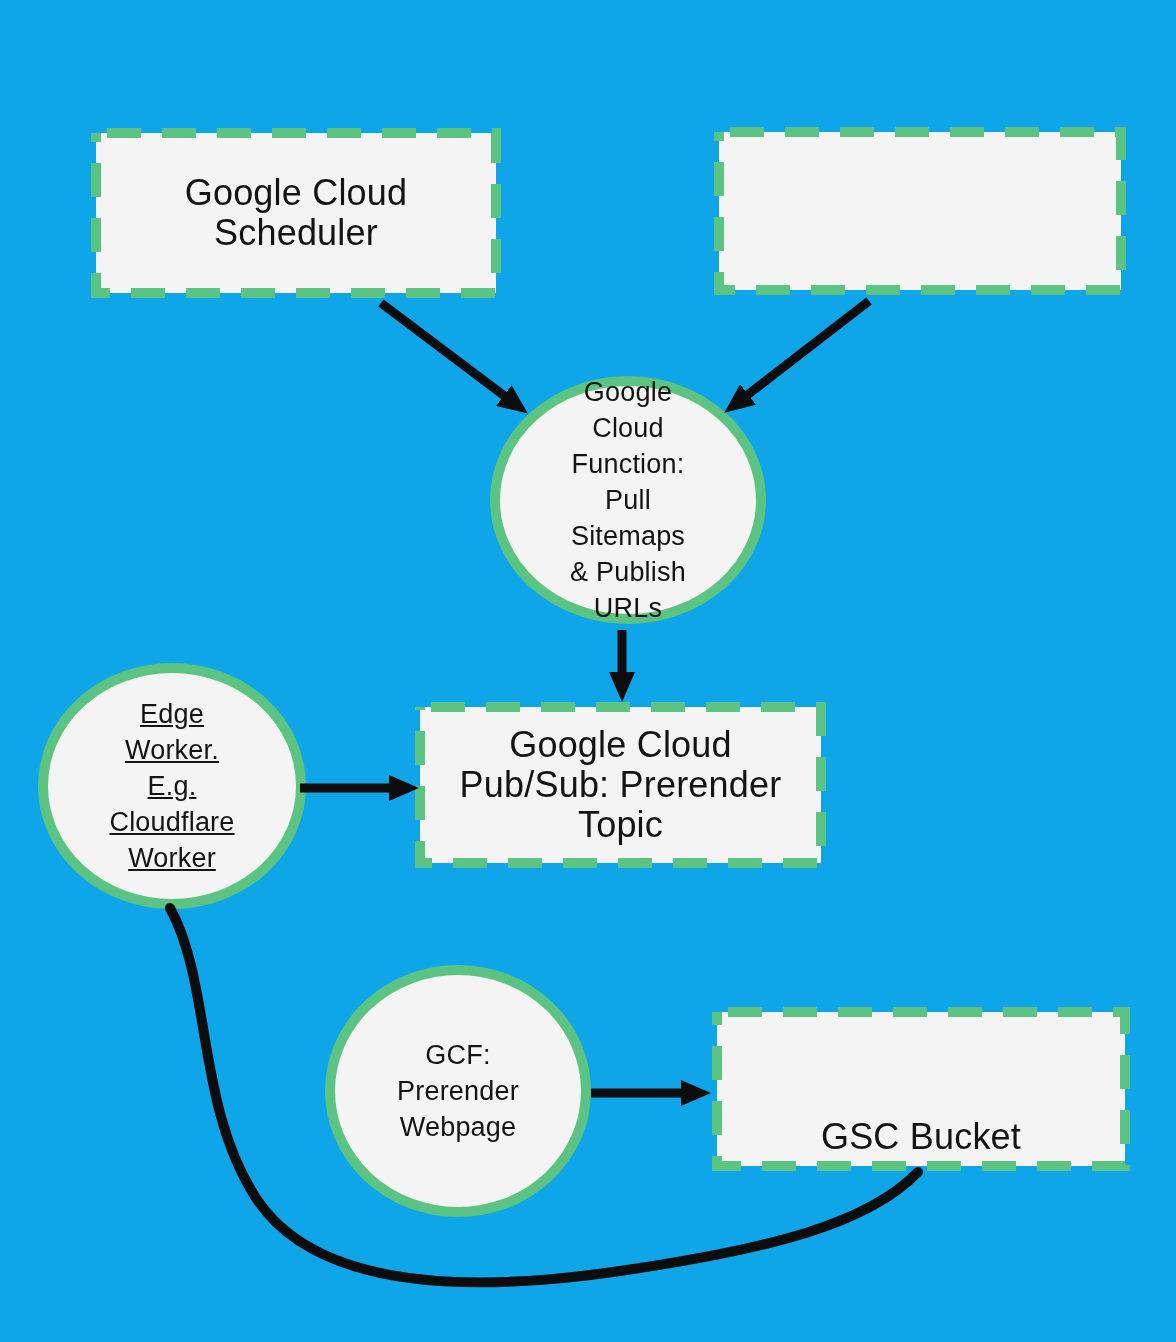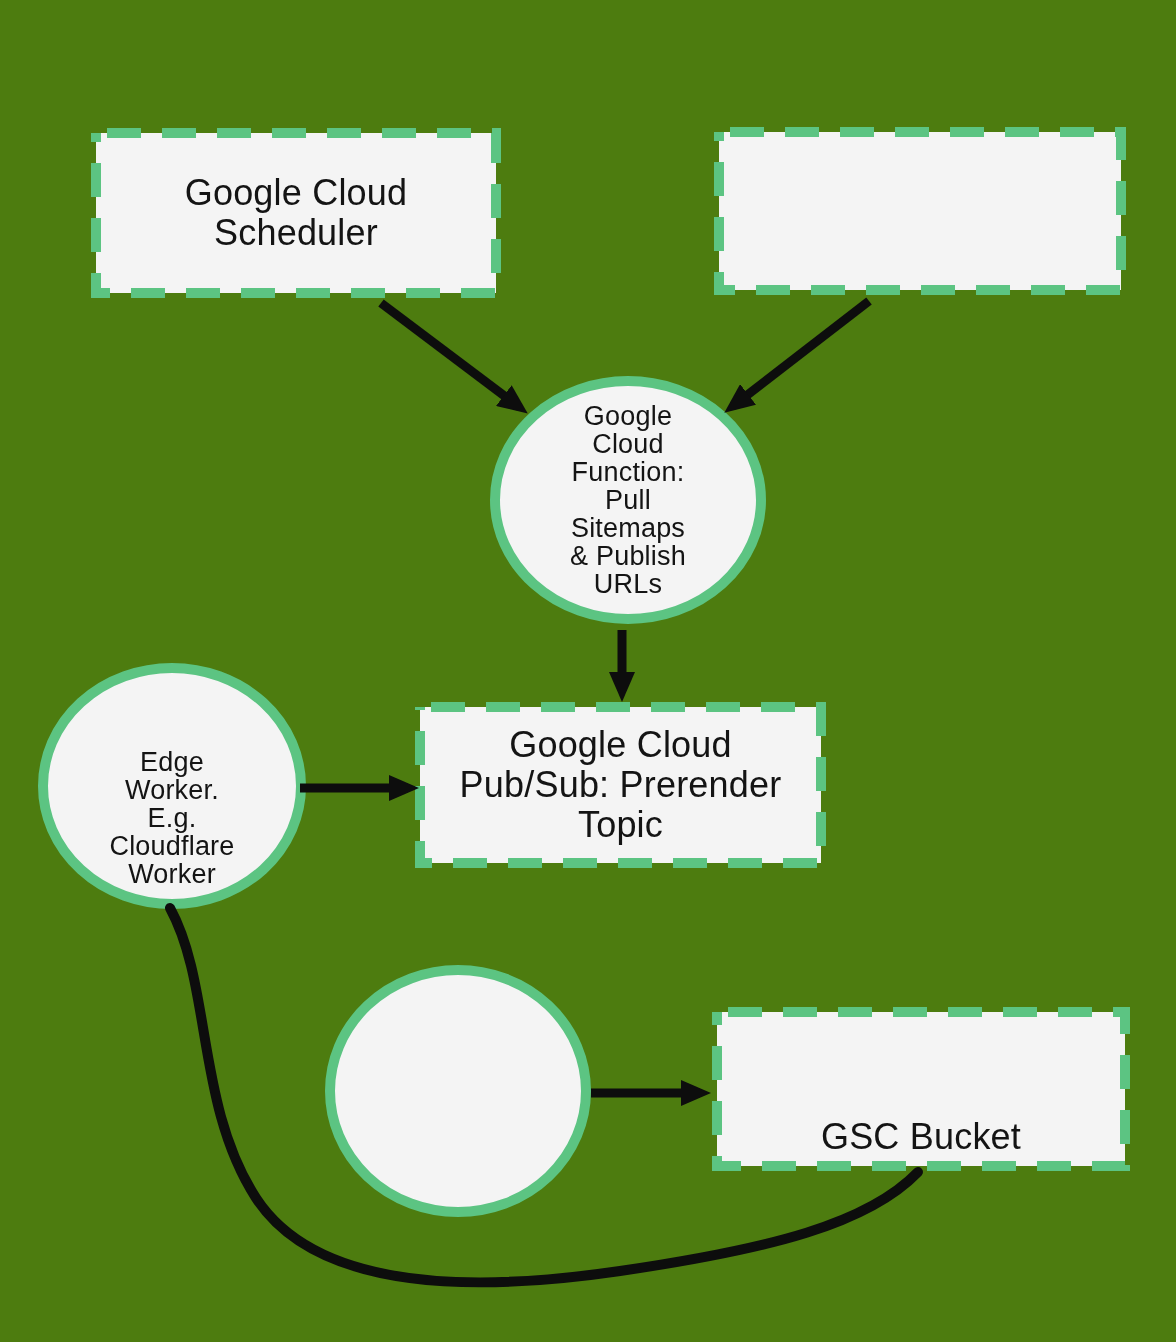--- a/index.html
+++ b/index.html
@@ -4,21 +4,21 @@
 <style>
   html, body {
     margin: 0;
     padding: 0;
     background: #efefef;
   }
   .canvas {
     position: relative;
     width: 1176px;
     height: 1342px;
-    background: #4d7c0f;
+    background: #0ea5e9;
     font-family: "Liberation Sans", "DejaVu Sans", sans-serif;
     overflow: hidden;
   }
   .diagram-svg {
     position: absolute;
     left: 0;
     top: 0;
     width: 1176px;
     height: 1342px;
   }
@@ -33,21 +33,21 @@
     font-weight: 500;
     letter-spacing: 0.2px;
     pointer-events: none;
   }
   .box-label {
     font-size: 36px;
     line-height: 1.12;
   }
   .circle-label {
     font-size: 27px;
-    line-height: 28px;
+    line-height: 36px;
   }
   .dashed-box {
     fill: #f4f4f4;
     stroke: #5cc482;
     stroke-width: 10;
     stroke-dasharray: 34 21;
     stroke-dashoffset: 44;
   }
   .circle-node {
     fill: #f4f4f4;
@@ -108,22 +108,25 @@
 Function:
 Pull
 Sitemaps
 &amp; Publish
 URLs</div>
 
   <div class="node-label box-label" style="left:420px; top:707px; width:401px; height:156px;">Google Cloud
 Pub/Sub: Prerender
 Topic</div>
 
-  <div class="node-label circle-label" style="left:43px; top:700px; width:258px; height:236px;">Edge
+  <div class="node-label circle-label" style="left:43px; top:668px; width:258px; height:236px;text-decoration:underline;">Edge
 Worker.
 E.g.
 Cloudflare
 Worker</div>
 
+  <div class="node-label circle-label" style="left:330px; top:970px; width:256px; height:242px;">GCF:
+Prerender
+Webpage</div>
 
   <div class="node-label box-label" style="left:717px; top:1060px; width:408px; height:154px;">GSC Bucket</div>
 
 </div>
 
 </body></html>

